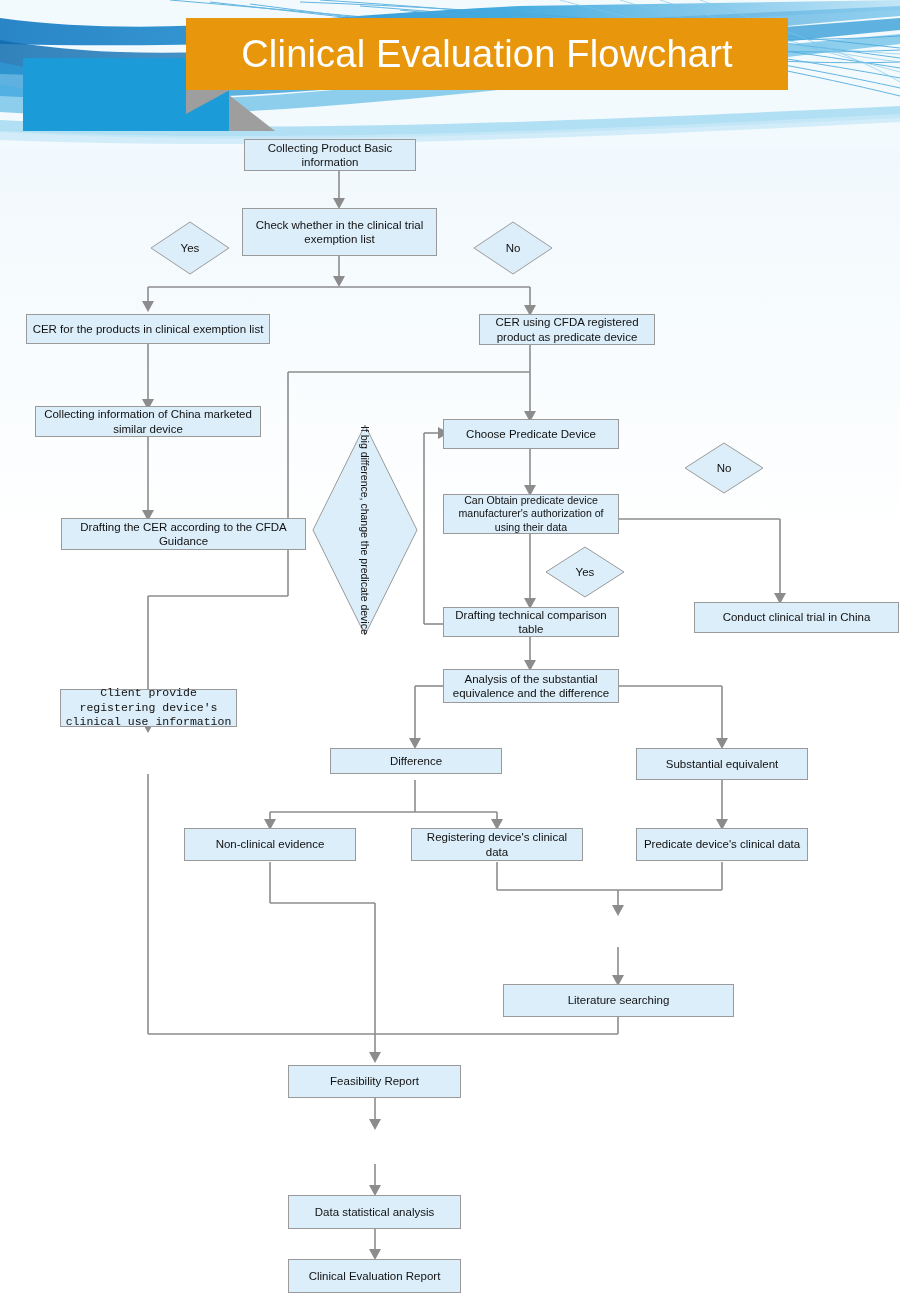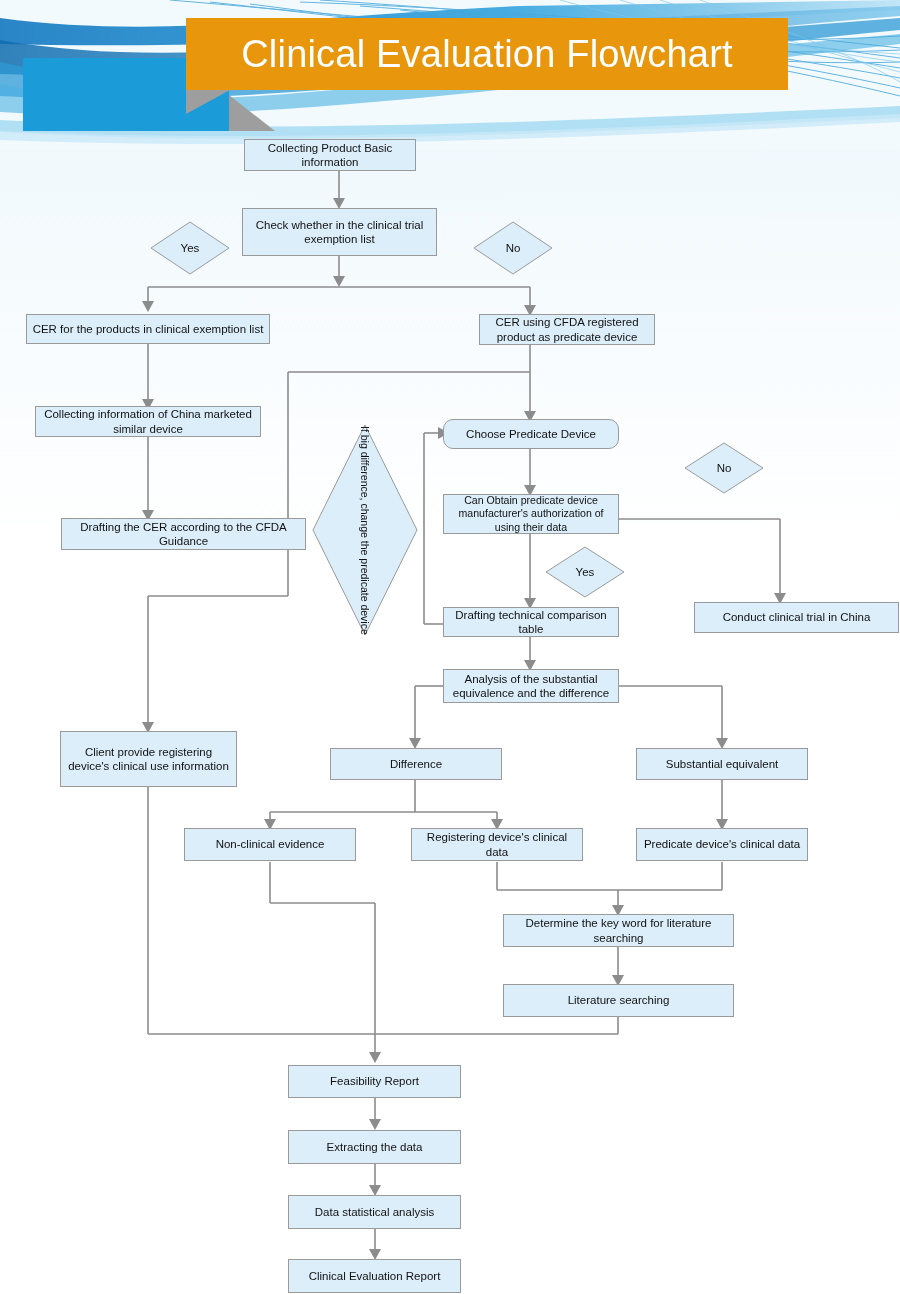--- a/index.html
+++ b/index.html
@@ -263,21 +263,21 @@
 
   <div class="diamond tall" style="left:312px; top:424px; width:106px; height:212px;">
     <svg width="106" height="212">
       <polygon points="53,1 105,106 53,211 1,106" fill="#dceefa" stroke="#9a9a9a" stroke-width="1"></polygon>
     </svg>
     <div class="dlabel">
         <span>If big difference, change the predicate device</span>
       </div>
   </div>
 
-  <div class="node" style="left:443px; top:419px; width:176px; height:30px;border-radius:10px;">
+  <div class="node" style="left:443px; top:419px; width:176px; height:30px;">
     <span>Choose Predicate Device</span>
   </div>
 
   <div class="node" style="left:443px; top:494px; width:176px; height:40px; font-size:10.6px;">
     <span>Can Obtain predicate device manufacturer's authorization of using their data</span>
   </div>
 
   <div class="diamond" style="left:684px; top:442px; width:80px; height:52px;">
     <svg width="80" height="52">
       <polygon points="40,1 79,26 40,51 1,26" fill="#dceefa" stroke="#9a9a9a" stroke-width="1"></polygon>
@@ -301,59 +301,53 @@
   </div>
 
   <div class="node" style="left:443px; top:607px; width:176px; height:30px;">
     <span>Drafting technical comparison table</span>
   </div>
 
   <div class="node" style="left:443px; top:669px; width:176px; height:34px;">
     <span>Analysis of the substantial equivalence and the difference</span>
   </div>
 
-  <div class="node" style="left:60px; top:731px; width:177px; height:56px;">
+  <div class="node" style="left:60px; top:689px; width:177px; height:38px;font-family:Liberation Mono, monospace;">
     <span>Client provide registering device's clinical use information</span>
   </div>
 
-  <div class="node" style="left:330px; top:748px; width:172px; height:32px;">
+  <div class="node" style="left:330px; top:748px; width:172px; height:26px;">
     <span>Difference</span>
   </div>
 
   <div class="node" style="left:636px; top:748px; width:172px; height:32px;">
     <span>Substantial equivalent</span>
   </div>
 
   <div class="node" style="left:184px; top:828px; width:172px; height:33px;">
     <span>Non-clinical evidence</span>
   </div>
 
   <div class="node" style="left:411px; top:828px; width:172px; height:33px;">
     <span>Registering device's clinical data</span>
   </div>
 
   <div class="node" style="left:636px; top:828px; width:172px; height:33px;">
     <span>Predicate device's clinical data</span>
   </div>
 
-  <div class="node" style="left:503px; top:914px; width:231px; height:33px;">
-    <span>Determine the key word for literature searching</span>
-  </div>
 
   <div class="node" style="left:503px; top:984px; width:231px; height:33px;">
     <span>Literature searching</span>
   </div>
 
   <div class="node" style="left:288px; top:1065px; width:173px; height:33px;">
     <span>Feasibility Report</span>
   </div>
 
-  <div class="node" style="left:288px; top:1130px; width:173px; height:34px;">
-    <span>Extracting the data</span>
-  </div>
 
   <div class="node" style="left:288px; top:1195px; width:173px; height:34px;">
     <span>Data statistical analysis</span>
   </div>
 
   <div class="node" style="left:288px; top:1259px; width:173px; height:34px;">
     <span>Clinical Evaluation Report</span>
   </div>
 
 </div>

